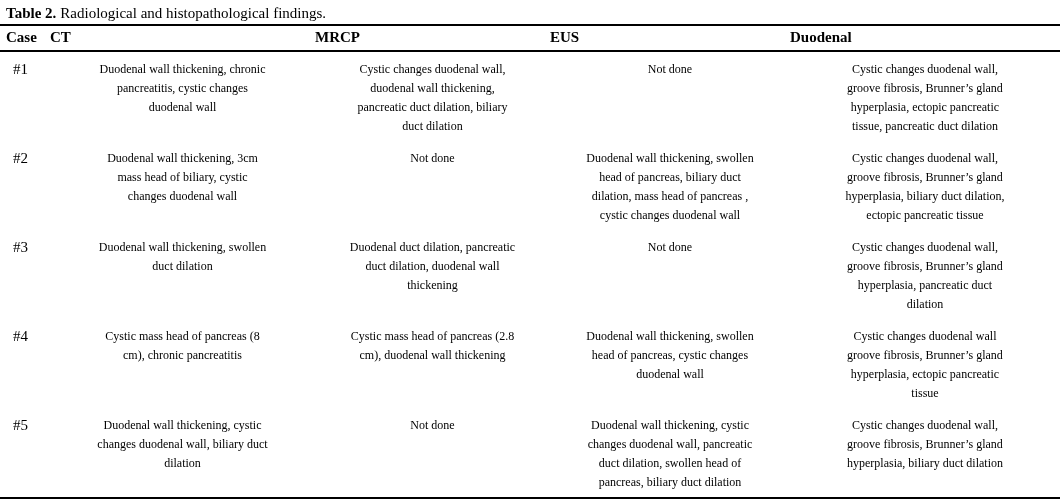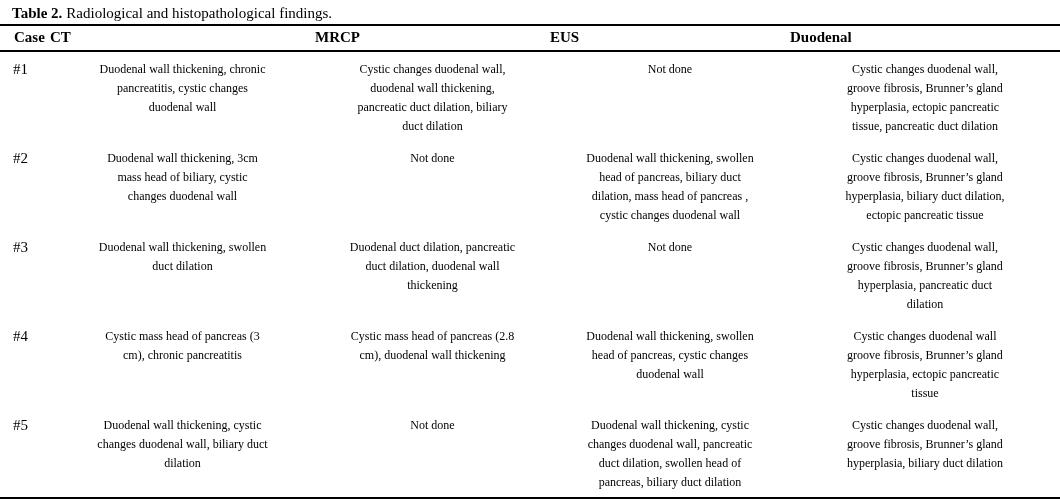--- a/index.html
+++ b/index.html
@@ -8,42 +8,42 @@
     height:499px;
     background:#ffffff;
     color:#000000;
     font-family:"Liberation Serif", serif;
     box-sizing:border-box;
     overflow:hidden;
   }
   .caption{
     font-size:15px;
     line-height:18px;
-    padding:4px 0 2px 12px;
+    padding:4px 0 2px 6px;
   }
   .caption .label{font-weight:bold;}
   .caption .rest{margin-left:4px;}
   table.findings{
     width:1060px;
     border-collapse:collapse;
     table-layout:fixed;
     border-top:2px solid #000;
     border-bottom:2px solid #000;
   }
   thead th{
     font-weight:bold;
     font-size:15px;
     line-height:17px;
     text-align:left;
     border-bottom:2px solid #000;
     padding:3px 0 4px 0;
   }
   thead th.case-col{
     text-align:left;
-    padding-left:14px;
+    padding-left:6px;
   }
   tbody td{
     font-size:12px;
     line-height:19px;
     vertical-align:top;
     text-align:center;
     white-space:pre-line;
     padding:8px 2px 5px 2px;
   }
   tbody td.case-col{
@@ -118,21 +118,21 @@
 duct dilation, duodenal wall
 thickening</td>
         <td>Not done</td>
         <td>Cystic changes duodenal wall,
 groove fibrosis, Brunner’s gland
 hyperplasia, pancreatic duct
 dilation</td>
       </tr>
       <tr>
         <td class="case-col">#4</td>
-        <td>Cystic mass head of pancreas (3
+        <td>Cystic mass head of pancreas (8
 cm), chronic pancreatitis</td>
         <td>Cystic mass head of pancreas (2.8
 cm), duodenal wall thickening</td>
         <td>Duodenal wall thickening, swollen
 head of pancreas, cystic changes
 duodenal wall</td>
         <td>Cystic changes duodenal wall
 groove fibrosis, Brunner’s gland
 hyperplasia, ectopic pancreatic
 tissue</td>

